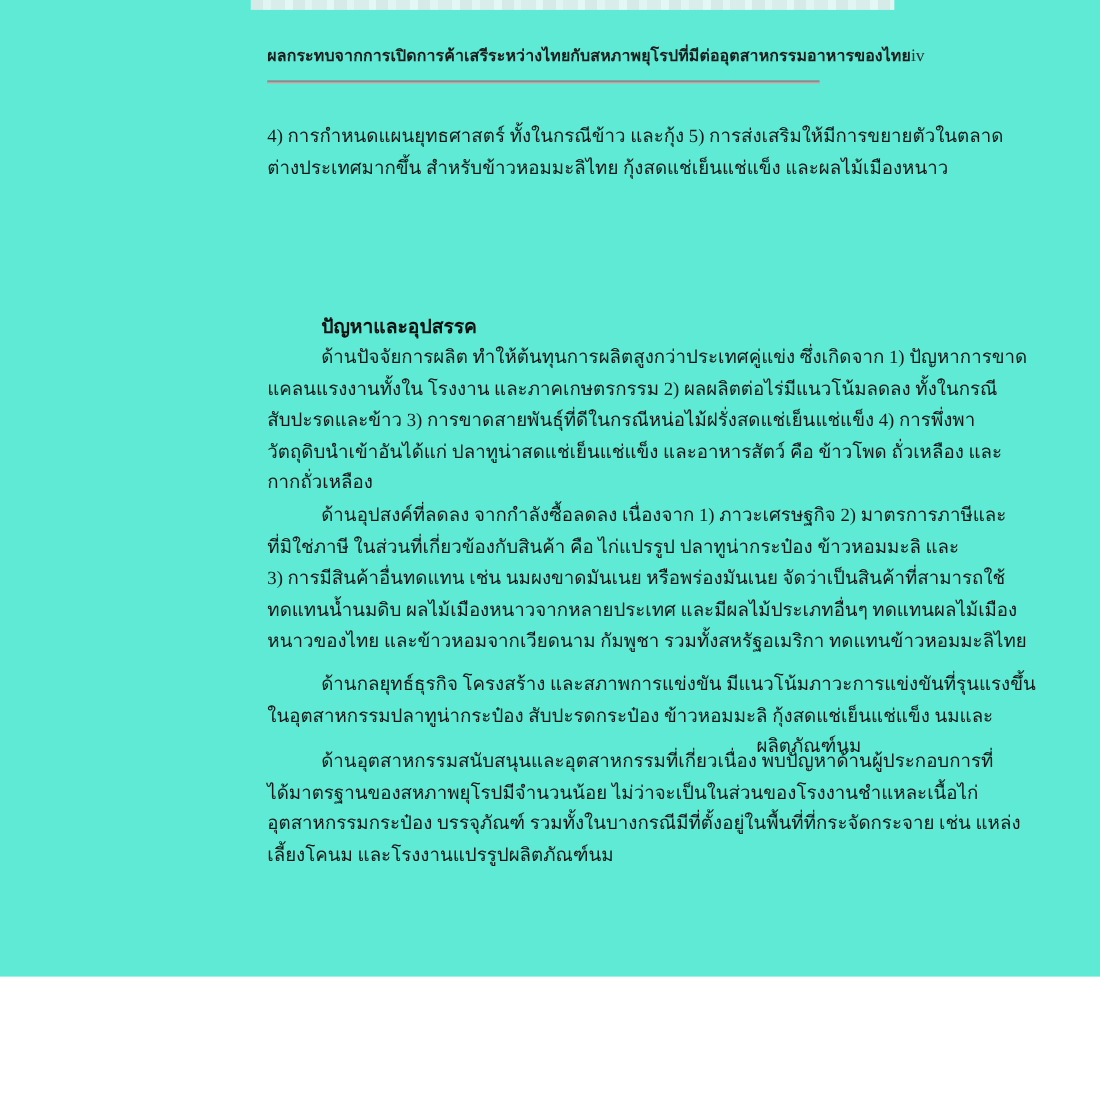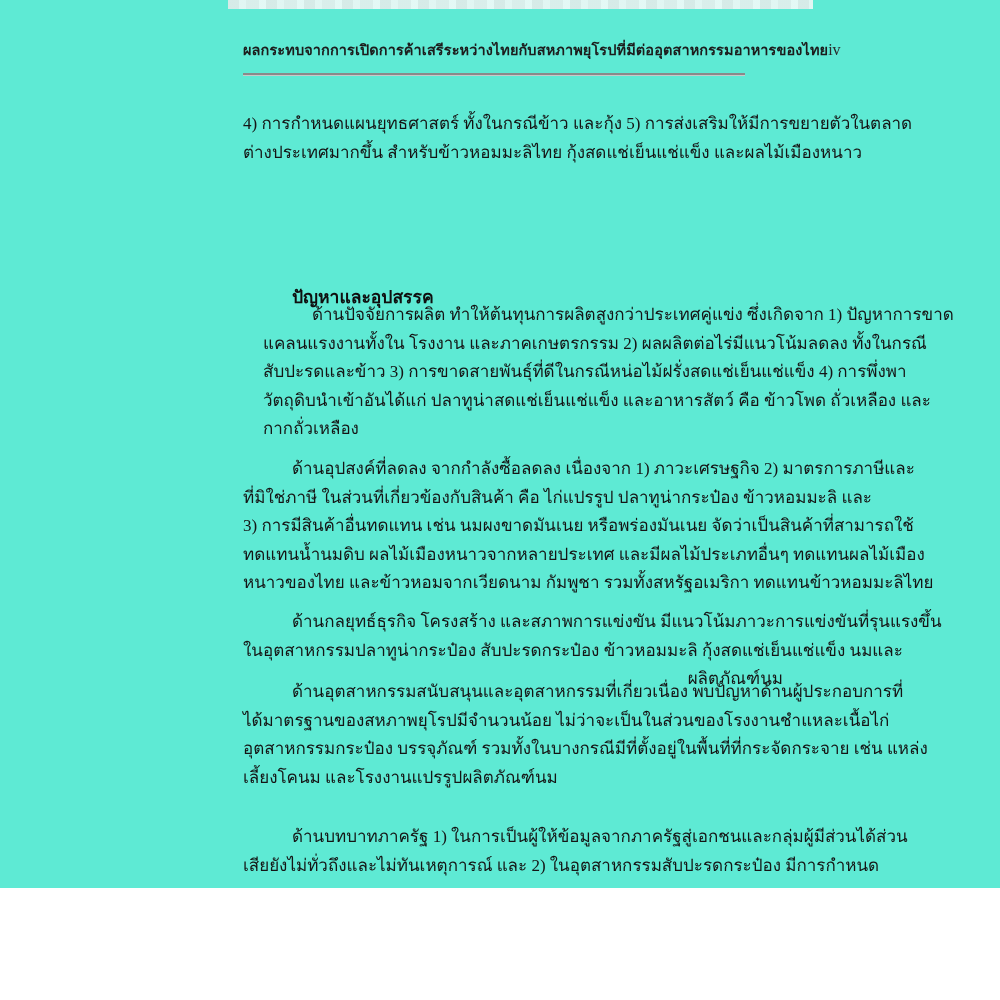--- a/index.html
+++ b/index.html
@@ -75,21 +75,21 @@
   .section-heading {
     position: absolute;
     left: 292px;
     top: 264px;
     font-size: 17.5px;
     font-weight: bold;
     color: #0f0f0f;
     white-space: nowrap;
     margin-top: 19px;
   }
-  .p2 { top: 301px; margin-left: 20px; }
+  .p2 { top: 311px; }
   .p3 { top: 455px; text-align: right; }
   .p4 { top: 608px; text-align: right; }
   .p5 { top: 678px; }
   .p6 { top: 823px; }
 </style>
 </head>
 <body>
 
 <div class="canvas">
 
@@ -107,15 +107,14 @@
   <div class="section-heading">ปัญหาและอุปสรรค</div>
 
   <div class="para indent p2">ด้านปัจจัยการผลิต ทำให้ต้นทุนการผลิตสูงกว่าประเทศคู่แข่ง ซึ่งเกิดจาก 1) ปัญหาการขาด<br>แคลนแรงงานทั้งใน โรงงาน และภาคเกษตรกรรม 2) ผลผลิตต่อไร่มีแนวโน้มลดลง ทั้งในกรณี<br>สับปะรดและข้าว 3) การขาดสายพันธุ์ที่ดีในกรณีหน่อไม้ฝรั่งสดแช่เย็นแช่แข็ง 4) การพึ่งพา<br>วัตถุดิบนำเข้าอันได้แก่ ปลาทูน่าสดแช่เย็นแช่แข็ง และอาหารสัตว์ คือ ข้าวโพด ถั่วเหลือง และ<br>กากถั่วเหลือง</div>
 
   <div class="para indent p3">ด้านอุปสงค์ที่ลดลง จากกำลังซื้อลดลง เนื่องจาก 1) ภาวะเศรษฐกิจ 2) มาตรการภาษีและ<br>ที่มิใช่ภาษี ในส่วนที่เกี่ยวข้องกับสินค้า คือ ไก่แปรรูป ปลาทูน่ากระป๋อง ข้าวหอมมะลิ และ<br>3) การมีสินค้าอื่นทดแทน เช่น นมผงขาดมันเนย หรือพร่องมันเนย จัดว่าเป็นสินค้าที่สามารถใช้<br>ทดแทนน้ำนมดิบ ผลไม้เมืองหนาวจากหลายประเทศ และมีผลไม้ประเภทอื่นๆ ทดแทนผลไม้เมือง<br>หนาวของไทย และข้าวหอมจากเวียดนาม กัมพูชา รวมทั้งสหรัฐอเมริกา ทดแทนข้าวหอมมะลิไทย</div>
 
   <div class="para indent p4">ด้านกลยุทธ์ธุรกิจ โครงสร้าง และสภาพการแข่งขัน มีแนวโน้มภาวะการแข่งขันที่รุนแรงขึ้น<br>ในอุตสาหกรรมปลาทูน่ากระป๋อง สับปะรดกระป๋อง ข้าวหอมมะลิ กุ้งสดแช่เย็นแช่แข็ง นมและ<br>ผลิตภัณฑ์นม</div>
 
   <div class="para indent p5">ด้านอุตสาหกรรมสนับสนุนและอุตสาหกรรมที่เกี่ยวเนื่อง พบปัญหาด้านผู้ประกอบการที่<br>ได้มาตรฐานของสหภาพยุโรปมีจำนวนน้อย ไม่ว่าจะเป็นในส่วนของโรงงานชำแหละเนื้อไก่<br>อุตสาหกรรมกระป๋อง บรรจุภัณฑ์ รวมทั้งในบางกรณีมีที่ตั้งอยู่ในพื้นที่ที่กระจัดกระจาย เช่น แหล่ง<br>เลี้ยงโคนม และโรงงานแปรรูปผลิตภัณฑ์นม</div>
 
-  <div class="para indent p6">ด้านบทบาทภาครัฐ 1) ในการเป็นผู้ให้ข้อมูลจากภาครัฐสู่เอกชนและกลุ่มผู้มีส่วนได้ส่วน<br>เสียยังไม่ทั่วถึงและไม่ทันเหตุการณ์ และ 2) ในอุตสาหกรรมสับปะรดกระป๋อง มีการกำหนด</div>
 
 </div>
 
 </body></html>

